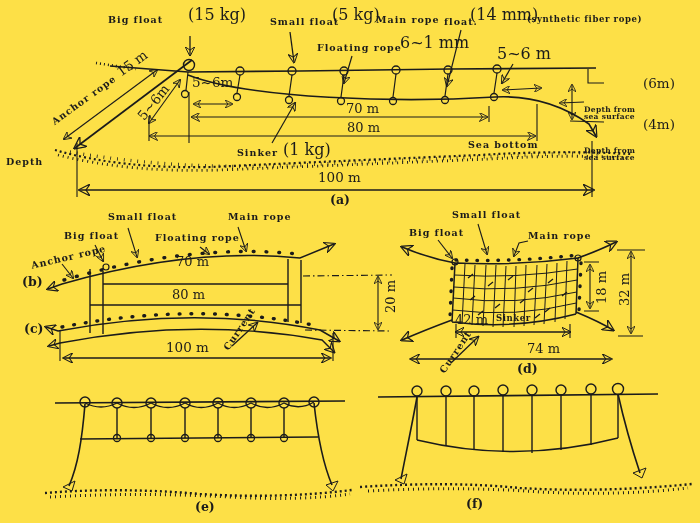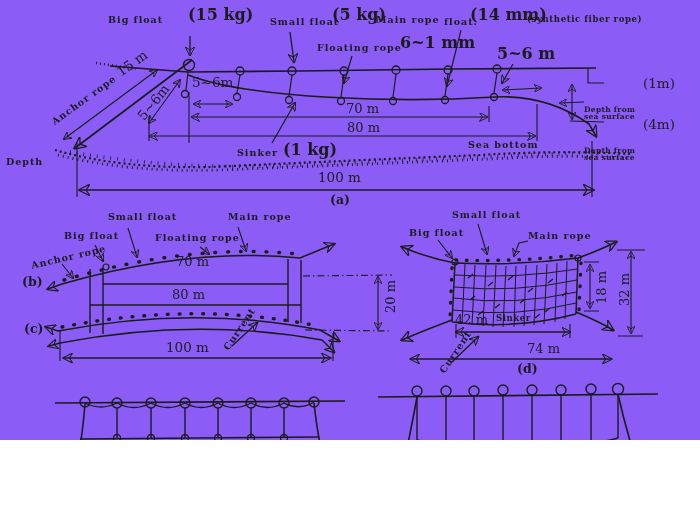--- a/index.html
+++ b/index.html
@@ -1,21 +1,21 @@
 <!DOCTYPE html>
 <html><head>
 <meta charset="utf-8">
 <style>
   html,body{margin:0;padding:0;background:#ffffff;}
-  #stage{position:relative;width:700px;height:440px;background:#8b5cf6;overflow:hidden;
+  #stage{position:relative;width:700px;height:523px;background:#fde047;overflow:hidden;
          font-family:"DejaVu Serif", serif;color:#1b1b1b;}
   .lab{position:absolute;white-space:nowrap;color:#1b1b1b;}
   .lbl{font-weight:700;font-size:9.5px;letter-spacing:1px;font-family:"DejaVu Serif",serif;}
   .lbls{font-weight:700;font-size:8.5px;letter-spacing:.6px;}
-  .big{font-size:16px;font-weight:700;}
+  .big{font-size:16px;font-weight:400;}
   .med{font-size:13.5px;}
   .dim{font-size:13px;}
   .tag{font-size:12.5px;font-weight:700;}
   .tiny{font-weight:700;font-size:7.5px;line-height:7px;letter-spacing:.3px;margin-top:29px;}
   .rot{transform-origin:0 0;}
   svg{position:absolute;left:0;top:0;}
   svg path,svg line,svg circle{stroke:#1b1b1b;fill:none;}
 </style>
 </head>
 <body>
@@ -214,21 +214,21 @@
 <div class="lab med rot" style="left:134px;top:113px;transform:rotate(-51deg)">5~6m</div>
 <div class="lab rot" style="left:46px;top:113px;transform:rotate(-36deg)"><span class="lbl">Anchor rope</span> <span class="med">15 m</span></div>
 <div class="lab lbl" style="left:6px;top:156px">Depth</div>
 <div class="lab lbl" style="left:237px;top:147px">Sinker</div>
 <div class="lab big" style="left:283px;top:140px">(1 kg)</div>
 <div class="lab lbl" style="left:468px;top:139px">Sea bottom</div>
 <div class="lab tiny" style="left:584px;top:77px">
   <div>Depth from</div>
   <div>sea surface</div>
 </div>
-<div class="lab med" style="left:643px;top:75px">(1m)</div>
+<div class="lab med" style="left:643px;top:75px">(6m)</div>
 <div class="lab tiny" style="left:584px;top:118px">
   <div>Depth from</div>
   <div>sea surface</div>
 </div>
 <div class="lab med" style="left:643px;top:116px">(4m)</div>
 <div class="lab dim" style="left:346px;top:101px">70 m</div>
 <div class="lab dim" style="left:347px;top:120px">80 m</div>
 <div class="lab med" style="left:318px;top:169px">100 m</div>
 <div class="lab tag" style="left:330px;top:192px">(a)</div>
 

